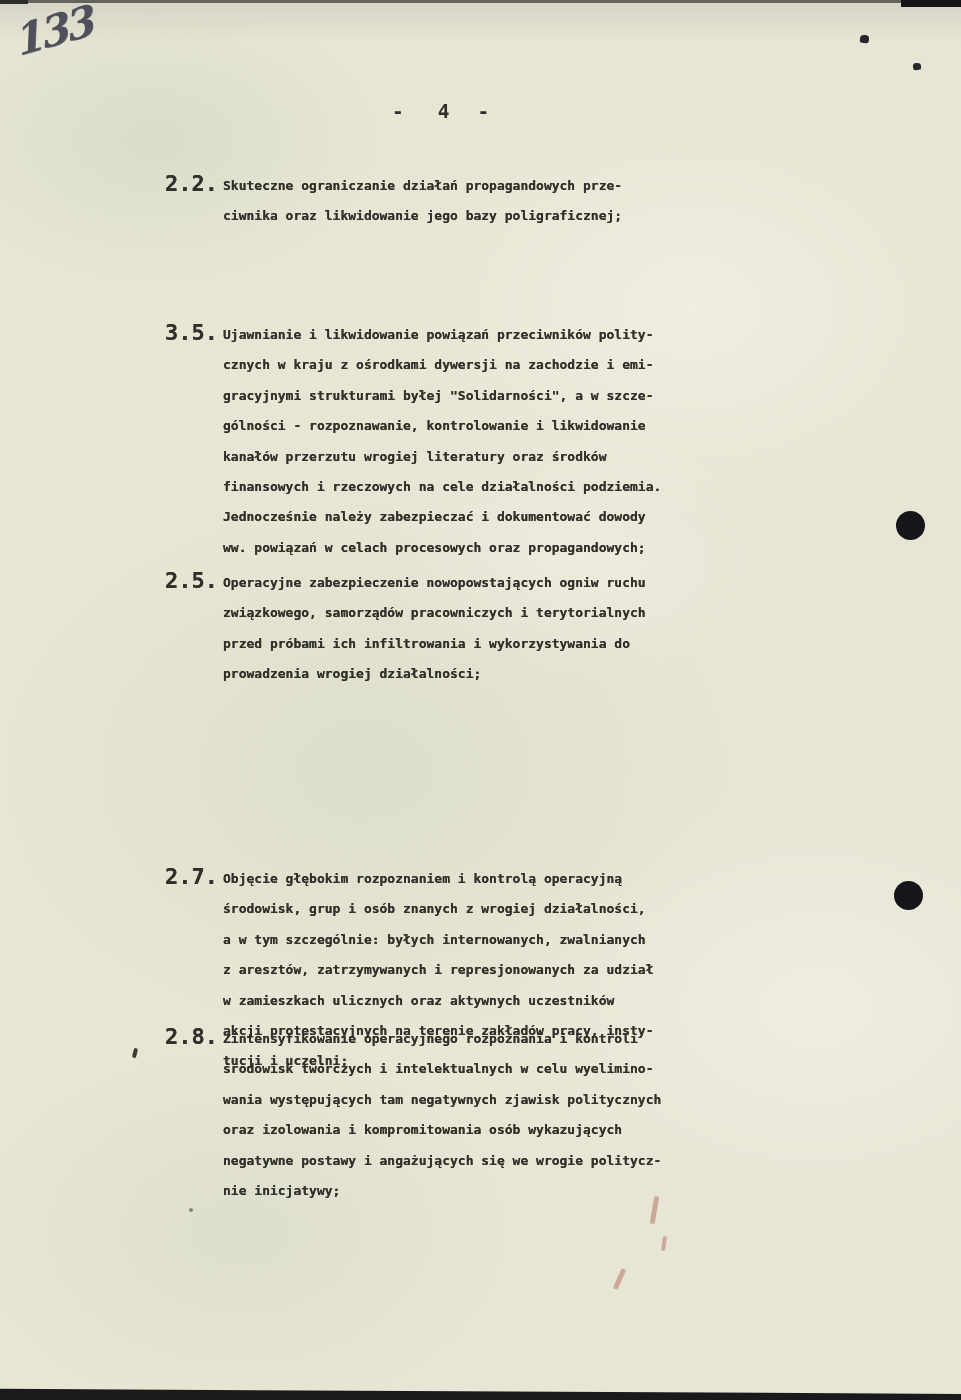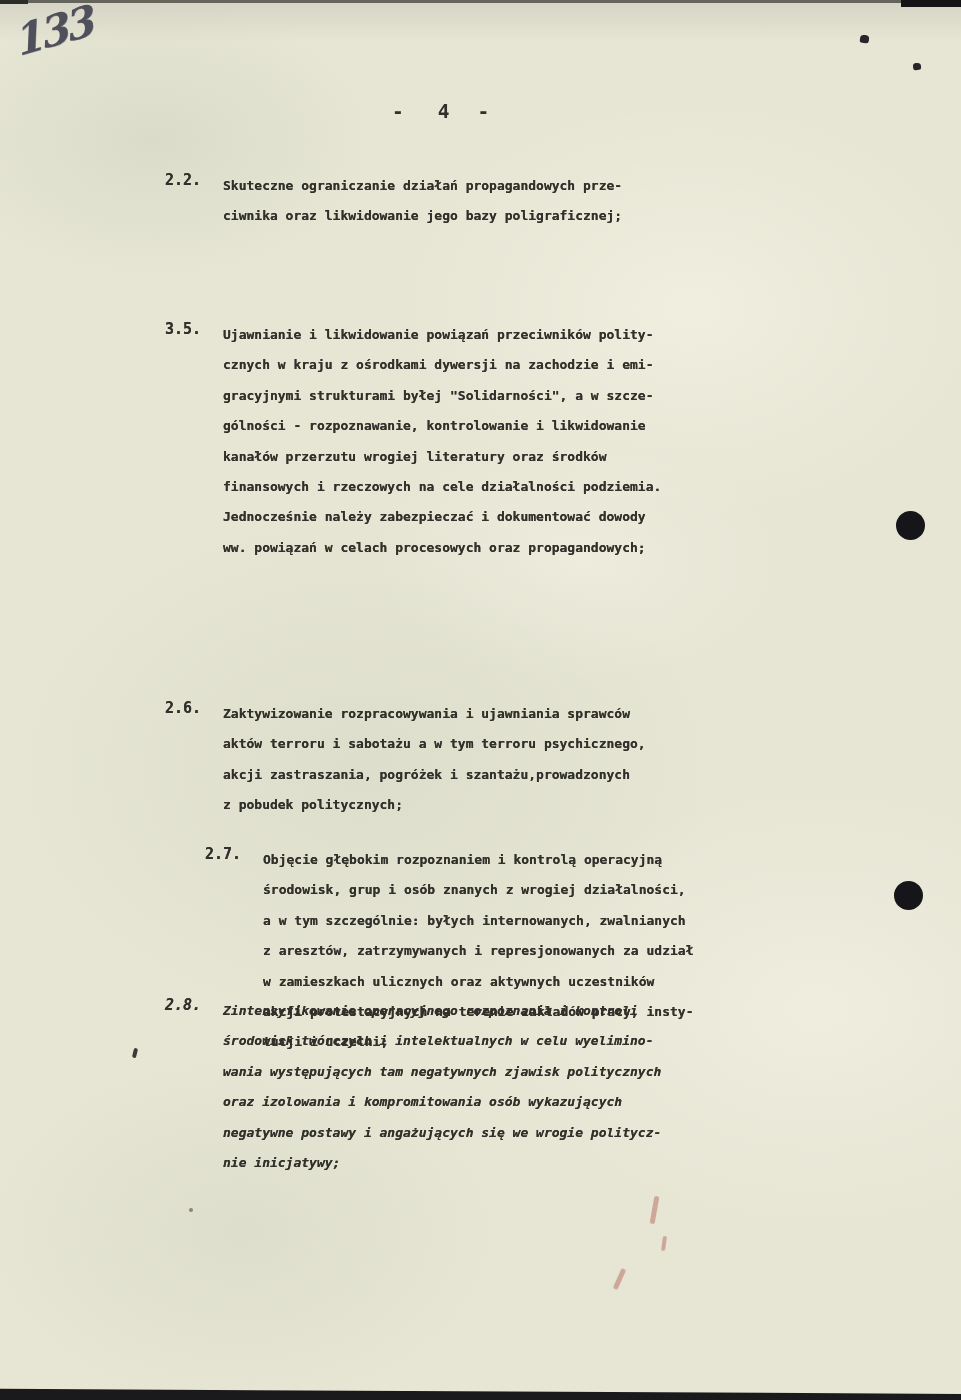--- a/index.html
+++ b/index.html
@@ -30,24 +30,24 @@
   
   .header{
     position:absolute;left:392px;top:100px;display:flex;align-items:flex-start;
     font-size:19.5px;font-weight:bold;color:var(--ink,#31302a);
   }
   .header .h-num{margin-left:34px;margin-right:28px;}
   
   #paragraph-list{position:absolute;inset:0;}
   .para{position:absolute;left:165px;}
   .para-1{top:171px;} .para-2{top:246px;} .para-3{top:320px;}
-  .para-4{top:568px;} .para-5{top:699px;} .para-6{top:845px;margin-left:40px;} .para-7{top:996px;font-style:italic;}
+  .para-4{top:568px;} .para-5{top:699px;} .para-6{top:864px;} .para-7{top:1024px;}
   .para-num{
     position:absolute;left:0;top:0;
-    font-size:15px;font-weight:bold;color:var(--ink,#31302a);
+    font-size:22px;font-weight:bold;color:var(--ink,#31302a);
     text-shadow:0 0 0.4px rgba(49,48,42,0.85);
   }
   .para-body{
     margin-left:58px;white-space:pre;
     font-size:13px;line-height:30.4px;font-weight:bold;color:var(--ink,#31302a);
     text-shadow:0 0 0.4px rgba(49,48,42,0.85);
   }
   
   .punch-dot{position:absolute;border-radius:50%;background:var(--dot,#16161a);width:29px;height:29px;}
   .punch-dot.d1{left:896px;top:511px;}
@@ -96,26 +96,26 @@
         <span class="para-num">3.5.</span>
         <div class="para-body">Ujawnianie i likwidowanie powiązań przeciwników polity-
 cznych w kraju z ośrodkami dywersji na zachodzie i emi-
 gracyjnymi strukturami byłej "Solidarności", a w szcze-
 gólności - rozpoznawanie, kontrolowanie i likwidowanie
 kanałów przerzutu wrogiej literatury oraz środków
 finansowych i rzeczowych na cele działalności podziemia.
 Jednocześnie należy zabezpieczać i dokumentować dowody
 ww. powiązań w celach procesowych oraz propagandowych;</div>
       </div>
-      <div class="para para-5">
-        <span class="para-num">2.6.</span>
-        <div class="para-body">Zaktywizowanie rozpracowywania i ujawniania sprawców
-aktów terroru i sabotażu a w tym terroru psychicznego,
-akcji zastraszania, pogróżek i szantażu,prowadzonych
-z pobudek politycznych;</div>
+      <div class="para para-4">
+        <span class="para-num">2.5.</span>
+        <div class="para-body">Operacyjne zabezpieczenie nowopowstających ogniw ruchu
+związkowego, samorządów pracowniczych i terytorialnych
+przed próbami ich infiltrowania i wykorzystywania do
+prowadzenia wrogiej działalności;</div>
       </div>
       <div class="para para-6">
         <span class="para-num">2.7.</span>
         <div class="para-body">Objęcie głębokim rozpoznaniem i kontrolą operacyjną
 środowisk, grup i osób znanych z wrogiej działalności,
 a w tym szczególnie: byłych internowanych, zwalnianych
 z aresztów, zatrzymywanych i represjonowanych za udział
 w zamieszkach ulicznych oraz aktywnych uczestników
 akcji protestacyjnych na terenie zakładów pracy, insty-
 tucji i uczelni;</div>

